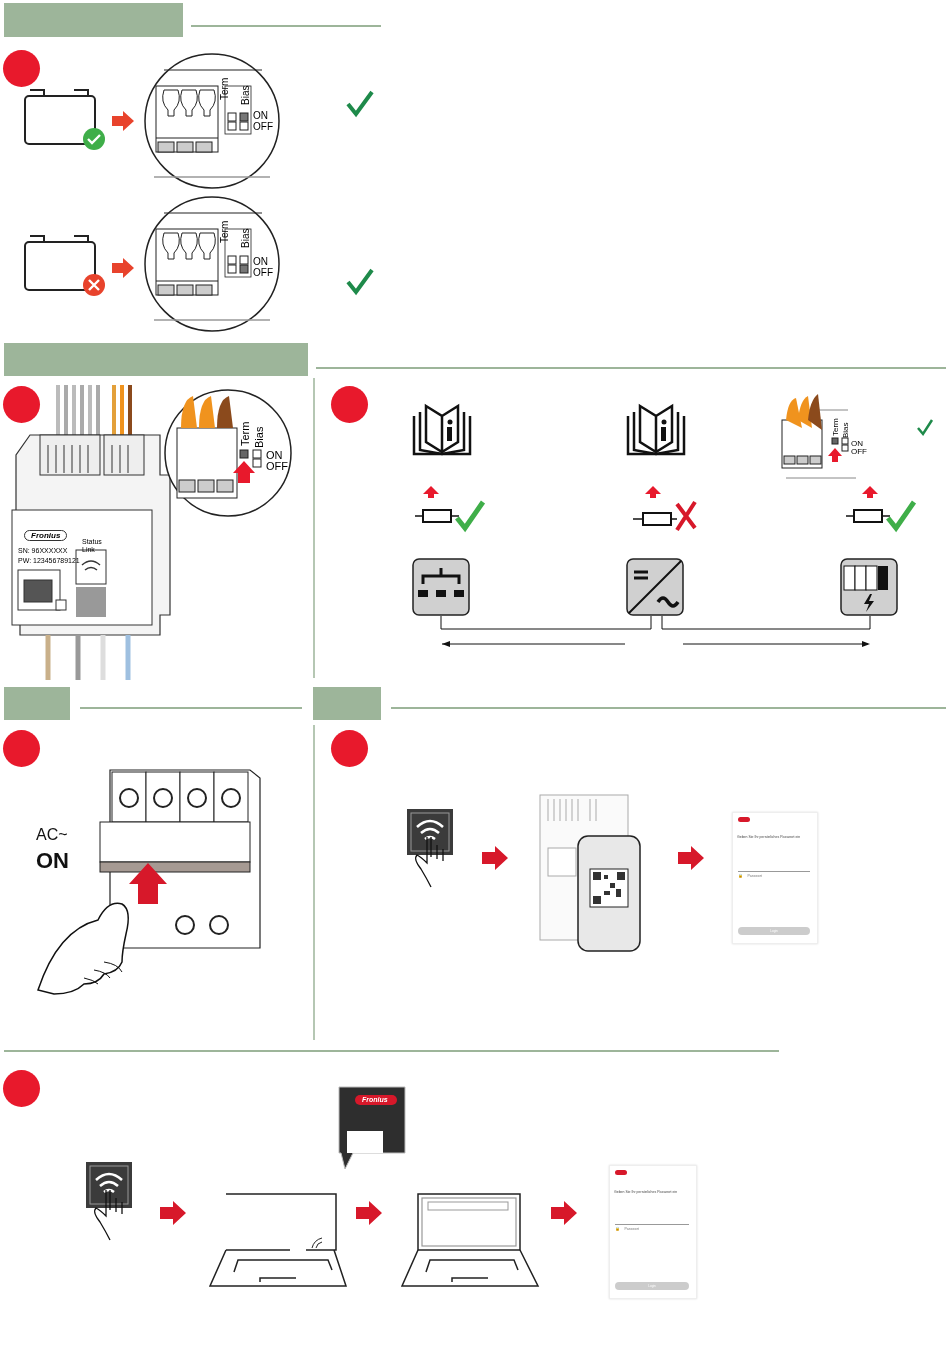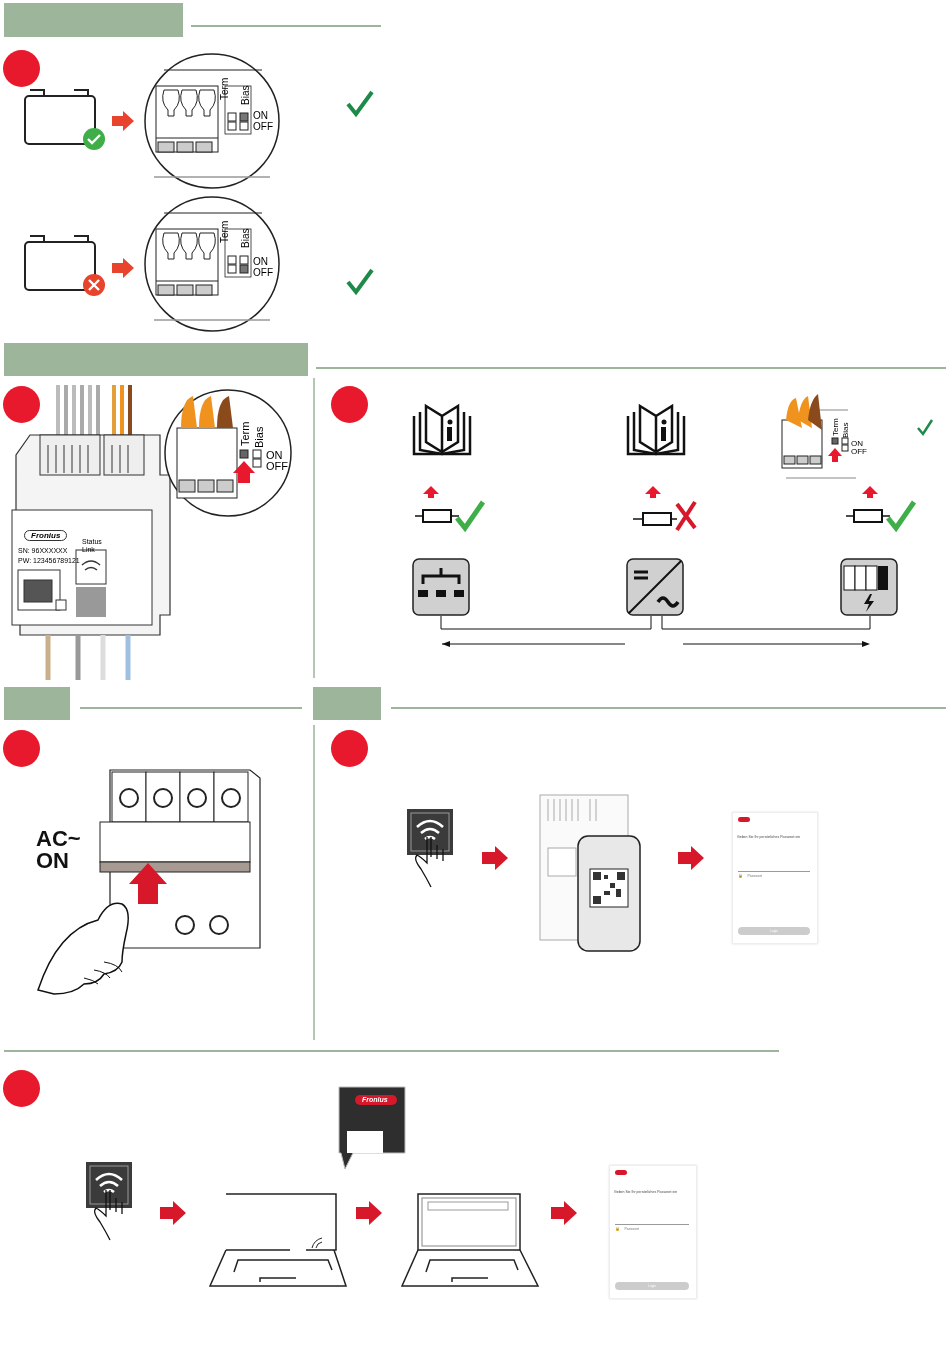--- a/index.html
+++ b/index.html
@@ -271,21 +271,21 @@
       <circle cx="107" cy="38" r="9"></circle>
       <circle cx="141" cy="38" r="9"></circle>
   </g>
   <rect x="10" y="62" width="150" height="40" fill="#fff" stroke="#222"></rect>
   <rect x="10" y="102" width="150" height="10" fill="#a69a93" stroke="#222"></rect>
   <g fill="#fff" stroke="#222" stroke-width="2">
     <circle cx="95" cy="165" r="9"></circle>
       <circle cx="129" cy="165" r="9"></circle>
   </g>
 </svg>
-<div class="abs lbl" style="left:36px;top:826px;font-size:22px;font-weight:bold;color:#111;">AC~</div>
+<div class="abs lbl" style="left:36px;top:826px;font-size:16px;font-weight:normal;color:#111;">AC~</div>
 <div class="abs lbl" style="left:36px;top:848px;font-size:22px;font-weight:bold;color:#111;">ON</div>
 <svg style="left:34px;top:860px;" width="140" height="140">
   <path d="M4 130 q20 -60 60 -70 q10 -20 24 -16 q10 6 4 30 q-4 18 -4 28 q-4 10 -18 12 q-6 10 -20 10 q-10 10 -30 10z" fill="#fff" stroke="#111" stroke-width="1.5"></path>
   <path d="M70 102 q14 2 18 10 M60 110 q12 2 16 8 M50 118 q10 2 14 6" fill="none" stroke="#111"></path>
 </svg>
 <svg style="left:128px;top:862px;" width="40" height="42">
   <path d="M10 42 v-20 h-9 l19 -21 l19 21 h-9 v20z" fill="#d7182a"></path>
 </svg>
 
 <div class="step" style="left:331px;top:730px;"></div>

